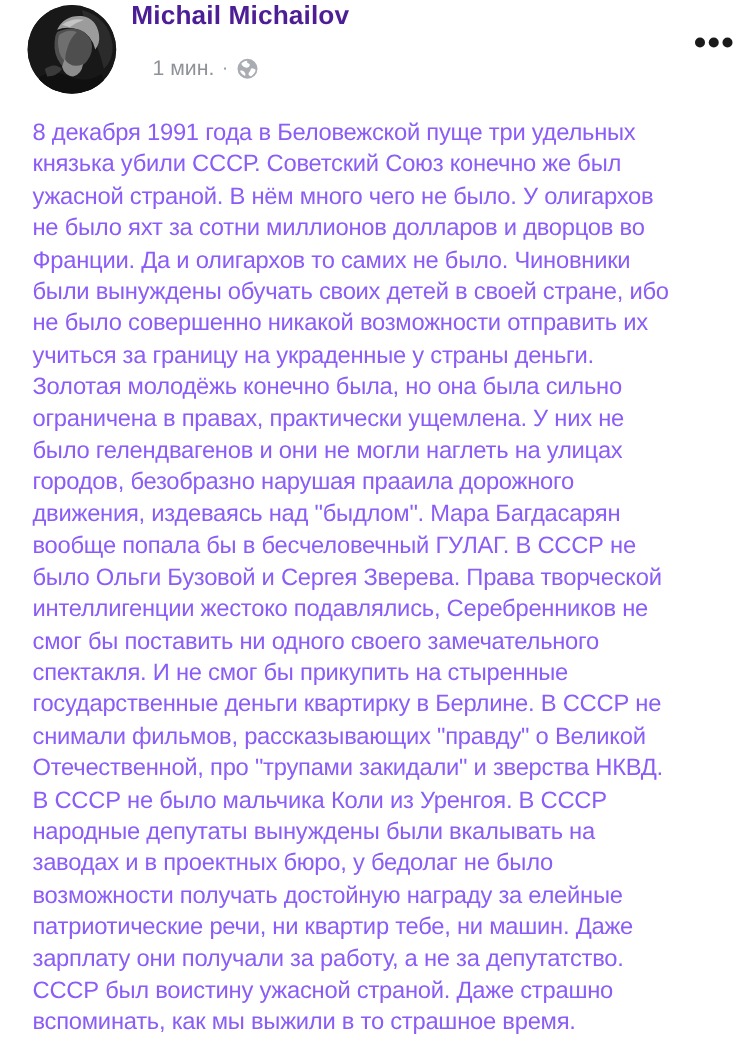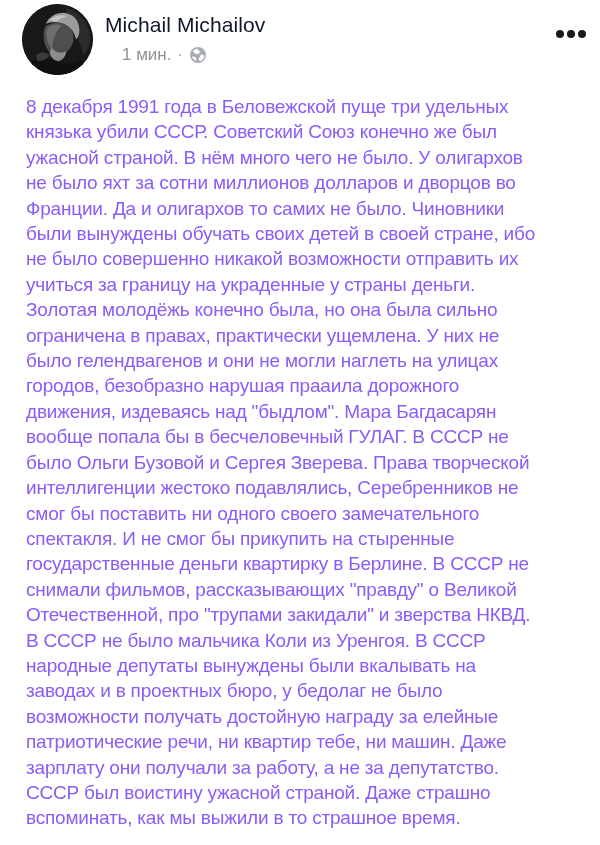--- a/index.html
+++ b/index.html
@@ -20,24 +20,24 @@
     height: 71px;
     border-radius: 50%;
     overflow: hidden;
     cursor: pointer;
     background: #1c1c1c;
   }
   .avatar svg { display: block; width: 100%; height: 100%; }
   .author-name {
     position: absolute;
     left: 105px;
-    top: 13px;
+    top: 1px;
     font-size: 21px;
-    font-weight: normal;
-    color: #0f172a;
+    font-weight: bold;
+    color: #4c1d95;
     letter-spacing: 0.1px;
     cursor: pointer;
     text-decoration: none;
   }
   .meta-row {
     position: absolute;
     left: 122px;
     top: 45px;
     display: flex;
     align-items: center;

